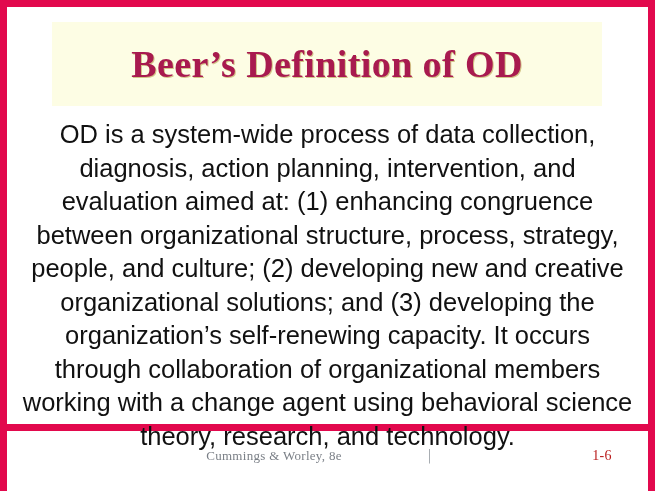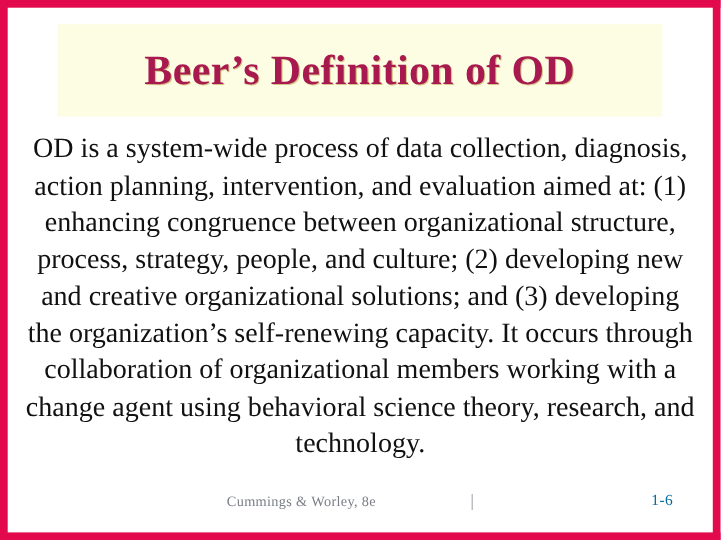--- a/index.html
+++ b/index.html
@@ -13,21 +13,21 @@
     overflow: hidden;
     font-family: "Liberation Serif", "DejaVu Serif", serif;
   }
 
   
   .slide {
     position: absolute;
     left: 0;
     top: 0;
     width: 655px;
-    height: 491px;
+    height: 431px;
     background: #ffffff;
     box-sizing: border-box;
     padding-left: 38px;
   }
 
   
   .border-bar {
     position: absolute;
     background: #e2094d;
   }
@@ -63,21 +63,21 @@
     white-space: nowrap;
   }
 
   
   .body-block {
     position: absolute;
     left: 22px;
     top: 118px;
     width: 611px;
     text-align: center;
-    font-family: Liberation Serif, serif;
+    font-family: Liberation Sans, sans-serif;
     font-size: 25.5px;
     line-height: 33.5px;
     color: #111111;
   }
   .body-block p {
     margin: 0;
     text-indent: 0;
   }
 
   
@@ -107,21 +107,21 @@
     font-family: "Liberation Serif", "DejaVu Serif", serif;
     font-size: 12px;
     color: #9aa0a6;
   }
   .footer-page {
     position: absolute;
     right: 36px;
     top: 0;
     font-family: "Liberation Serif", "DejaVu Serif", serif;
     font-size: 14px;
-    color: #0369a1;
+    color: #b91c1c;
     letter-spacing: 0.4px;
   }
 </style>
 </head>
 <body>
 
 <div class="slide">
 
   <div class="border-bar border-top"></div>
   <div class="border-bar border-bottom"></div>

